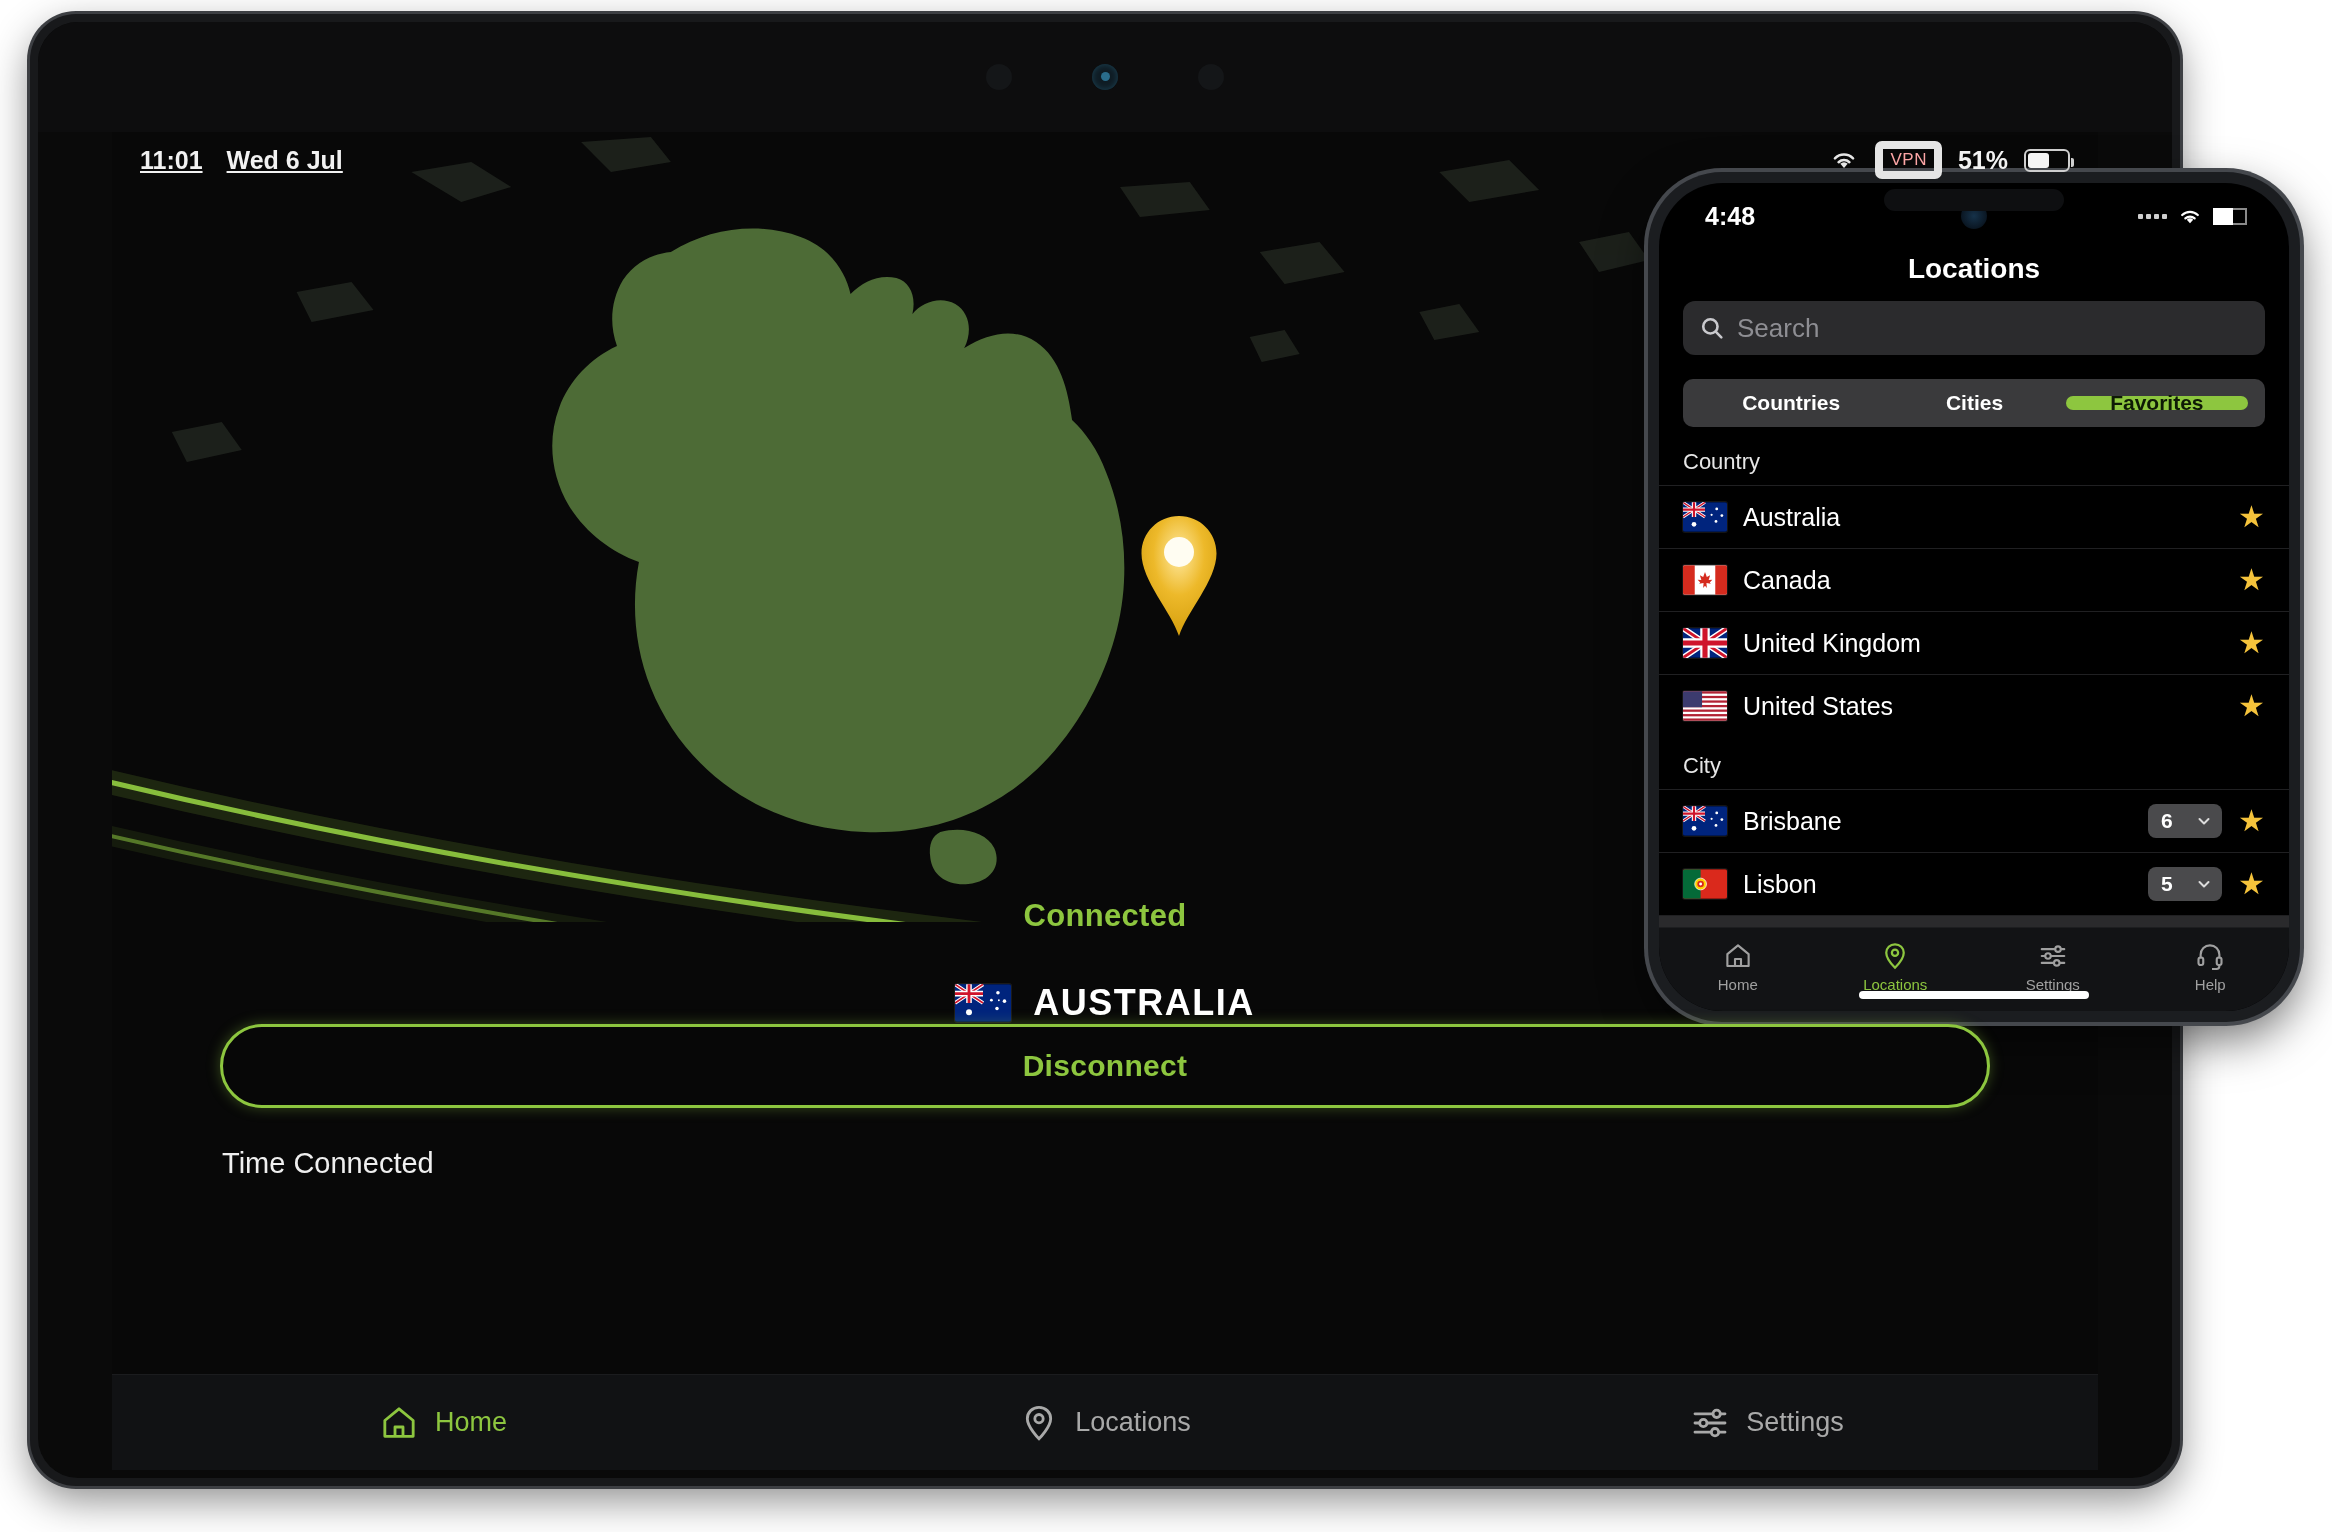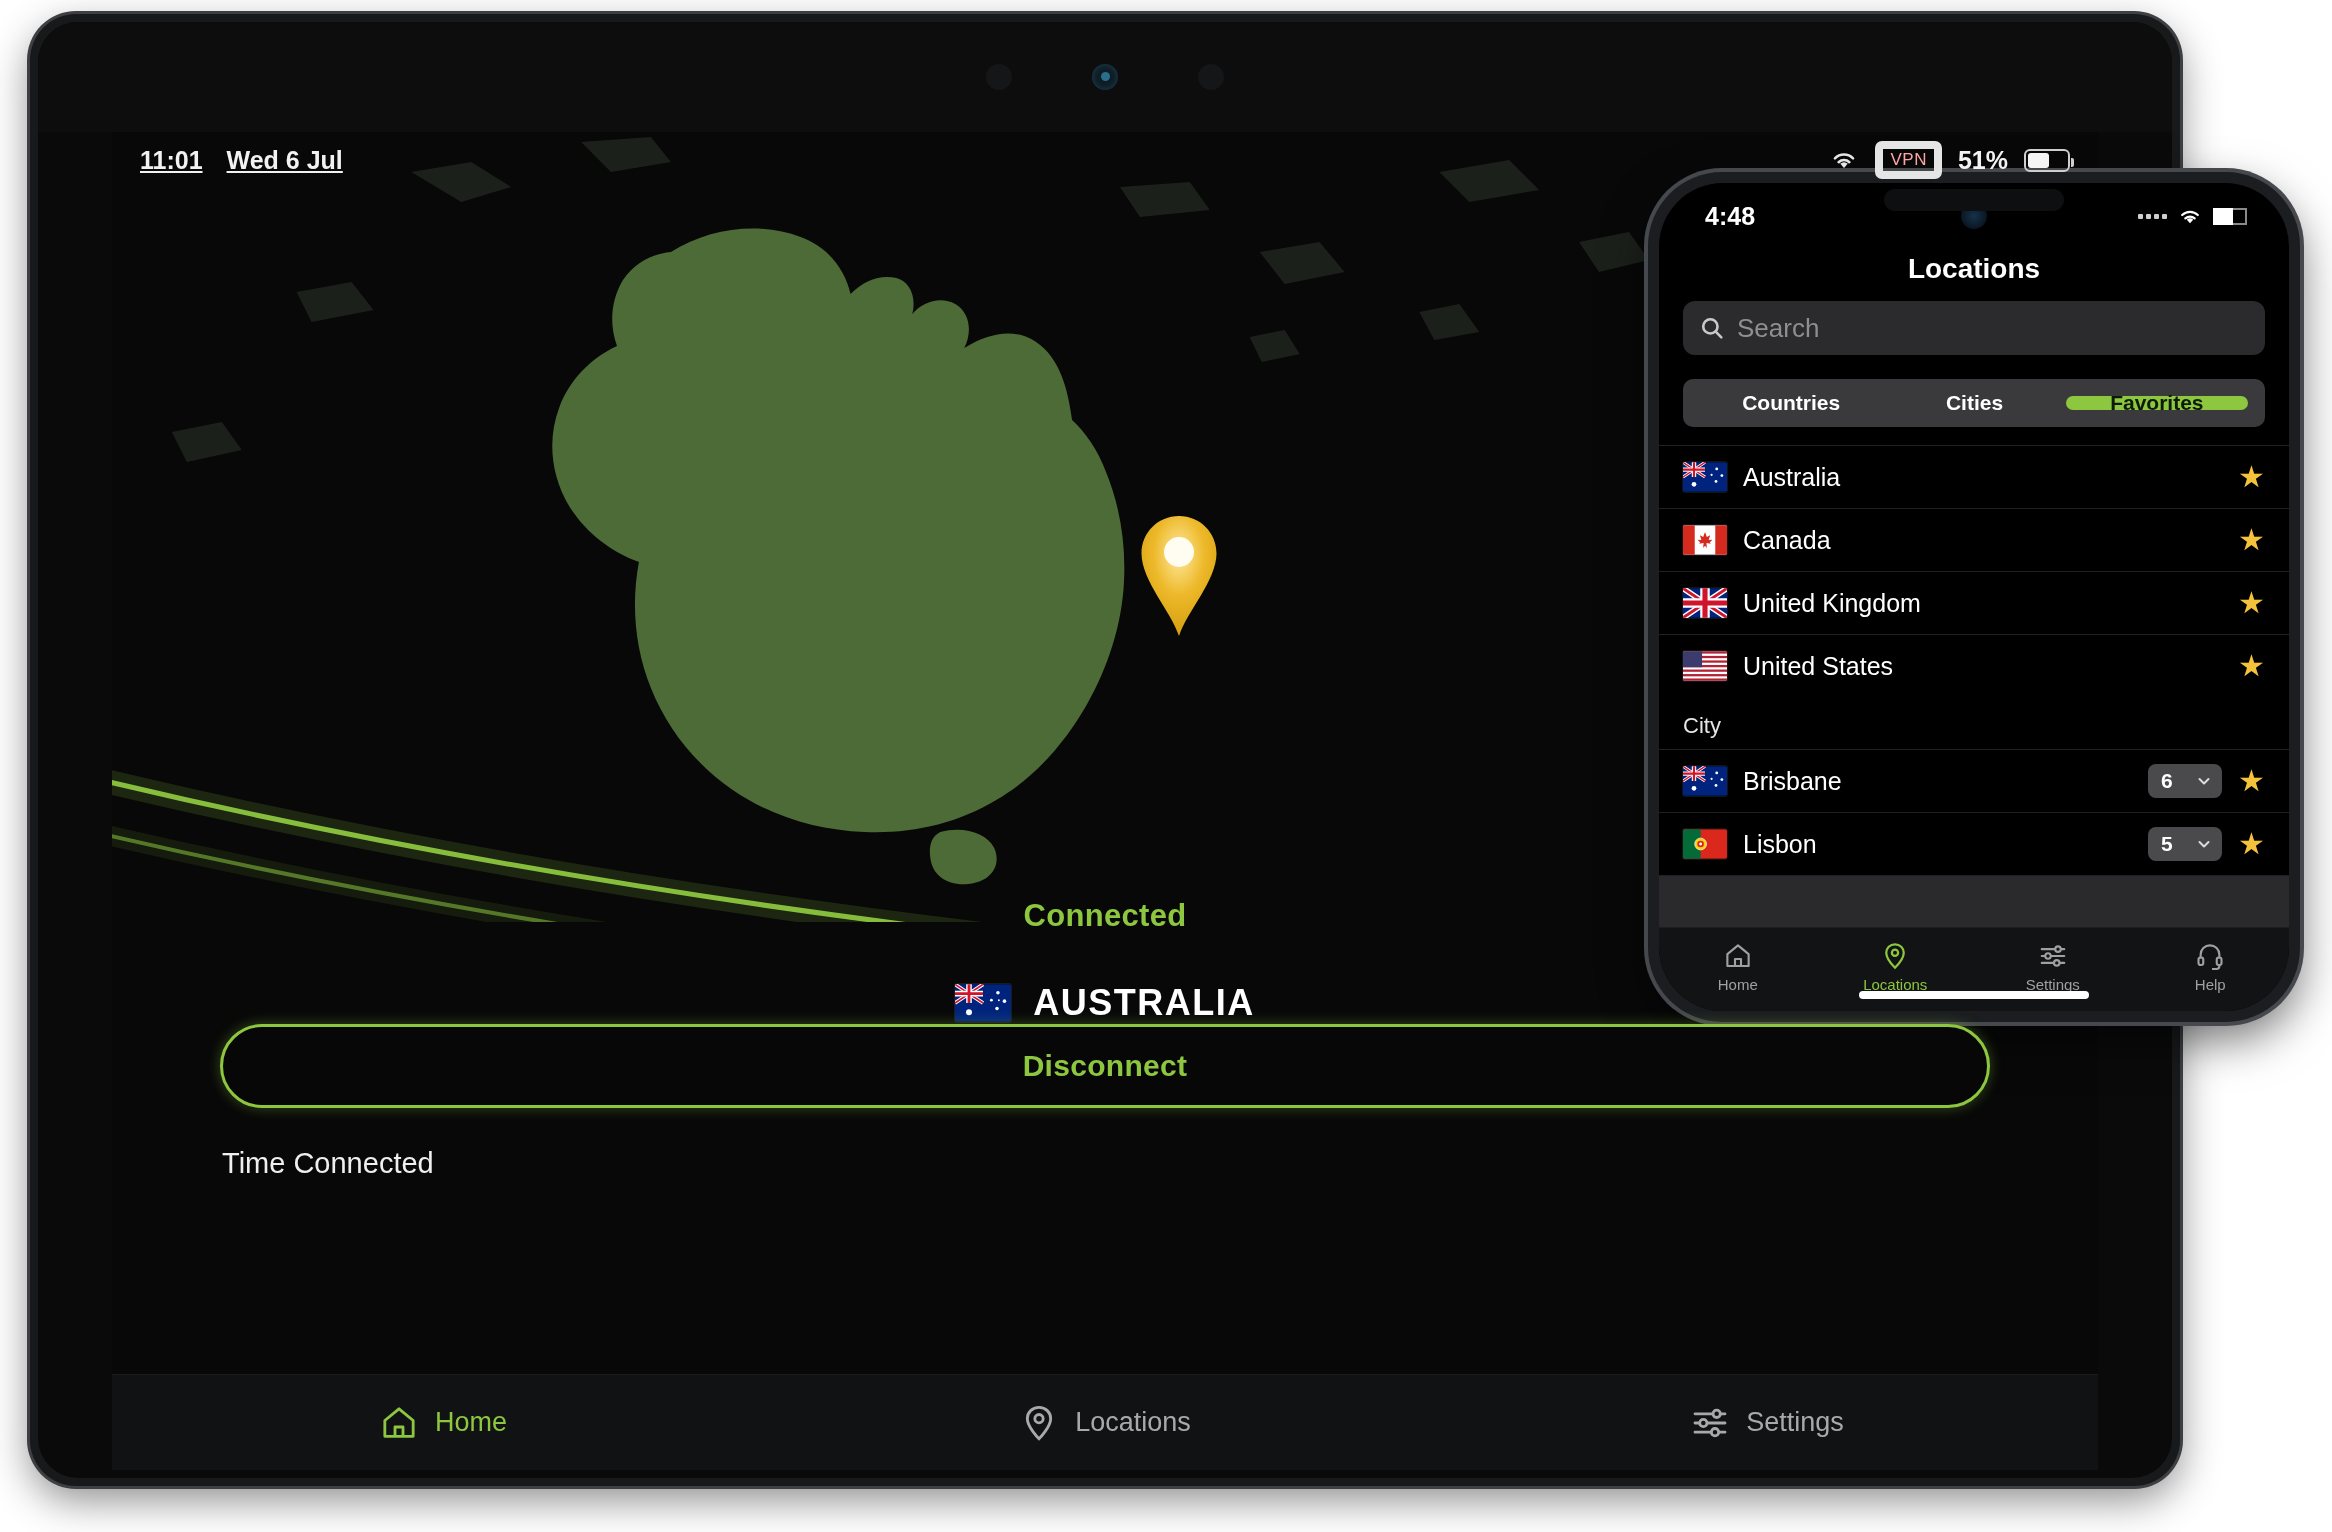--- a/index.html
+++ b/index.html
@@ -399,20 +399,21 @@
 
       <div class="p-seg">
         <div class="seg-item">Countries</div>
         <div class="seg-div"></div>
         <div class="seg-item">Cities</div>
         <div class="seg-item active">Favorites</div>
       </div>
 
       <div class="p-list">
 
+        <div class="sec-head">Country</div>
 
         <div class="row">
           <svg class="flag" width="44" height="30" viewBox="0 0 60 40">
             <rect width="60" height="40" fill="#00247d"></rect>
             <path d="M0 0 L30 20 M30 0 L0 20" stroke="#fff" stroke-width="4"></path>
             <path d="M0 0 L30 20 M30 0 L0 20" stroke="#cf142b" stroke-width="1.8"></path>
             <path d="M15 0 V20 M0 10 H30" stroke="#fff" stroke-width="6"></path>
             <path d="M15 0 V20 M0 10 H30" stroke="#cf142b" stroke-width="3"></path>
             <circle cx="15" cy="30" r="3.2" fill="#fff"></circle>
             <circle cx="46" cy="9" r="1.9" fill="#fff"></circle>

